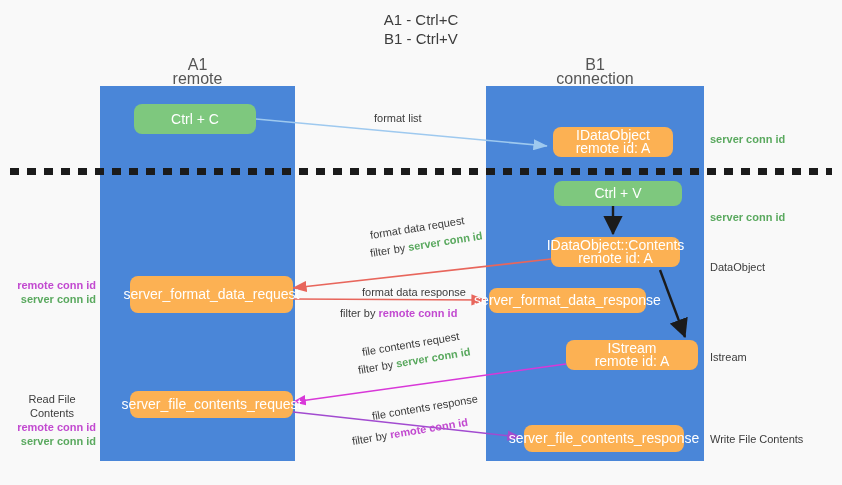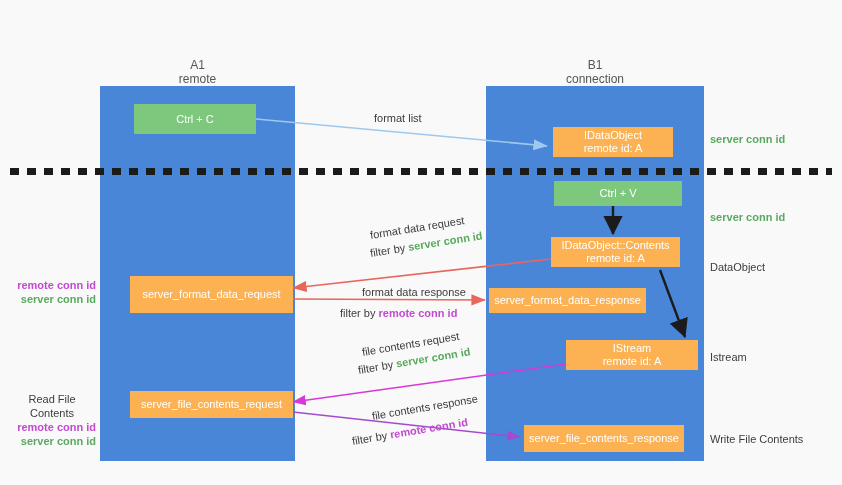--- a/index.html
+++ b/index.html
@@ -14,33 +14,34 @@
   .abs{position:absolute;}
 
   
   .title{
     left:0;top:10px;width:842px;text-align:center;
     font-size:15px;color:#3c3c3c;line-height:19px;
   }
 
   
   .colhead{
-    text-align:center;font-size:12px;color:#555;line-height:14px;
+    text-align:center;font-size:16px;color:#555;line-height:14px;
   }
 
   
   .lane{background:#4a86d8;}
 
   
   .box{
     box-sizing:border-box;
     display:flex;flex-direction:column;
     align-items:center;justify-content:center;
-    color:#ffffff;font-size:11px;line-height:13px;
+    color:#ffffff;font-size:14px;line-height:13px;
     text-align:center;
+    border-radius:8px;
   }
   .box.green{background:#7ec87e;}
   .box.orange{background:#fcb153;}
 
   
   .ann{font-size:11px;line-height:14px;}
   .green-t{color:#5aa95f;font-weight:bold;}
   .magenta-t{color:#c24ad0;font-weight:bold;}
   .dark-t{color:#3c3c3c;}
 
@@ -54,20 +55,24 @@
     left:10px;top:168px;width:822px;height:7px;
     background-image:repeating-linear-gradient(to right,#1b1b1b 0 9px,transparent 9px 17px);
   }
   svg.wires{position:absolute;left:0;top:0;width:842px;height:485px;pointer-events:none;}
 </style>
 </head>
 <body>
 
 <div id="stage">
 
+  <div class="abs title">
+    <div>A1 - Ctrl+C</div>
+    <div>B1 - Ctrl+V</div>
+  </div>
 
   <div class="abs colhead" style="left:100px;top:58px;width:195px;">
     <div>A1</div>
     <div>remote</div>
   </div>
   <div class="abs colhead" style="left:486px;top:58px;width:218px;">
     <div>B1</div>
     <div>connection</div>
   </div>
 

